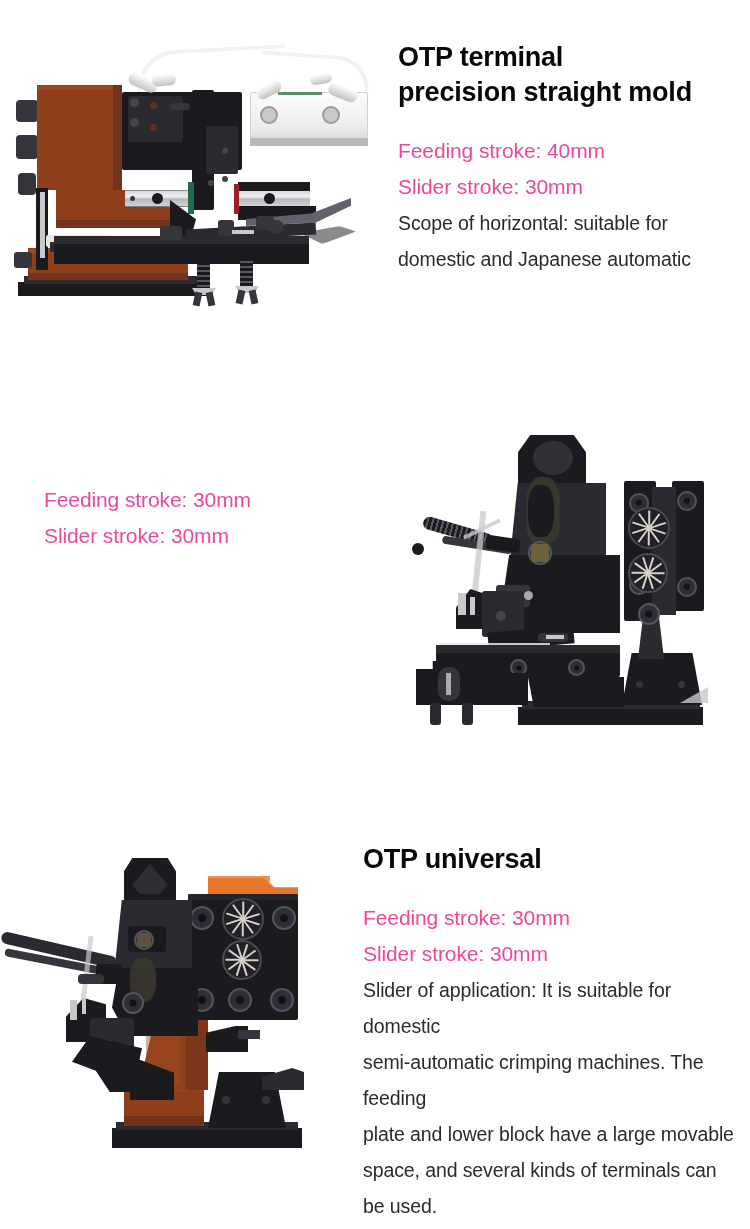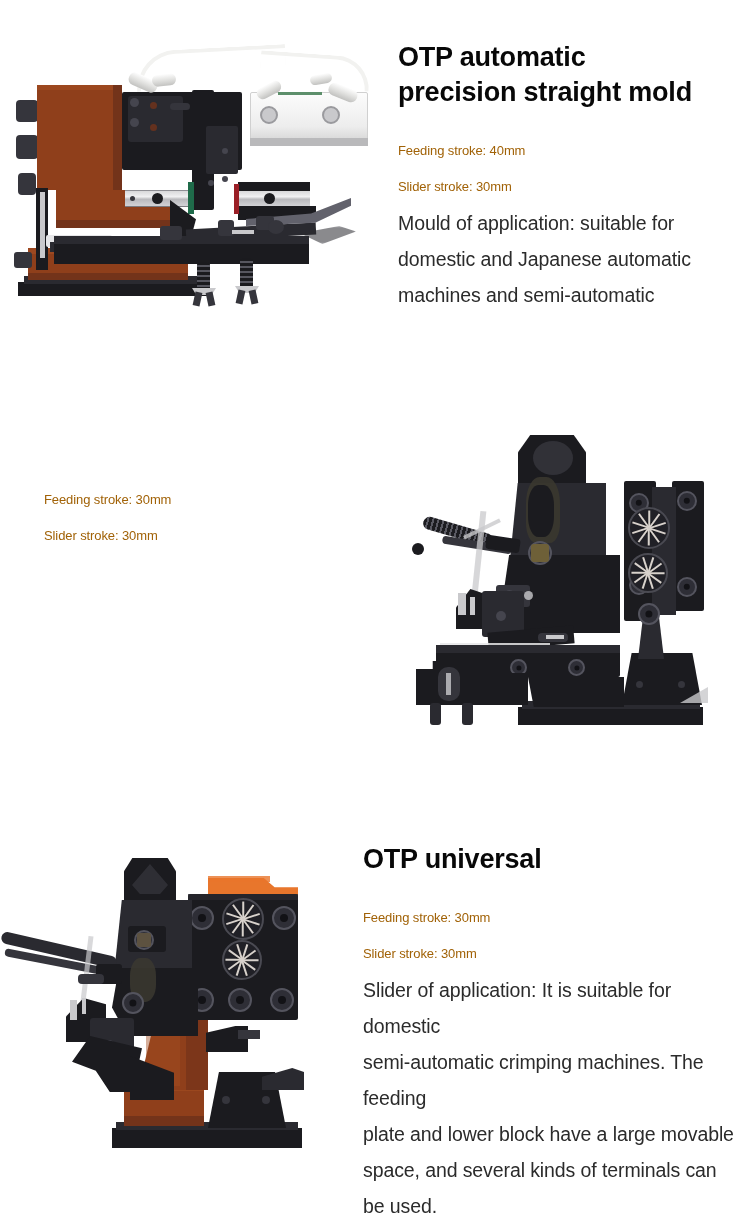--- a/index.html
+++ b/index.html
@@ -12,21 +12,21 @@
   .page { position: relative; width: 750px; height: 1229px; overflow: hidden; background:#fff; }
 
   .section { position: absolute; }
 
   .txt-block { position: absolute; }
   .heading {
     font-size: 27px; font-weight: bold; color: #080808;
     line-height: 35px; letter-spacing: -0.2px;
   }
   .specline {
-    font-size: 13px; color: #a16207; line-height: 36px;
+    font-size: 21px; color: #ec4899; line-height: 36px;
     letter-spacing: -0.1px; white-space: nowrap;
   }
   .para { font-size: 19.5px; color: #2b2b2b; line-height: 36px; letter-spacing: -0.1px; }
 
   
   .photo { position: absolute; }
   .mach { position:absolute; inset:0; }
   .pc { position: absolute; }           
   .blk   { background:#1b1b1f; }
   .blk2  { background:#2a2a30; }
@@ -168,30 +168,29 @@
         <div class="pc blk3" style="left:197px;top:262px;width:7px;height:14px;transform:rotate(-12deg);"></div>
         <div class="pc blk3" style="left:227px;top:260px;width:7px;height:14px;transform:rotate(12deg);"></div>
         <div class="pc blk3" style="left:240px;top:260px;width:7px;height:14px;transform:rotate(-12deg);"></div>
         <div class="pc blk2 shadow-soft" style="left:290px;top:196px;width:56px;height:18px;
              clip-path:polygon(0 40%,70% 0,100% 30%,40% 100%);"></div>
       </div>
     </div>
 
     <div class="txt-block" style="left:398px;top:40px;width:345px;">
       <div class="heading">
-        <div>OTP automatic</div>
+        <div>OTP terminal</div>
         <div>precision straight mold</div>
       </div>
       <div style="height:23px;"></div>
       <div class="specline">Feeding stroke: 40mm</div>
       <div class="specline">Slider stroke: 30mm</div>
       <div class="para">
-        <div>Mould of application: suitable for</div>
+        <div>Scope of horizontal: suitable for</div>
         <div>domestic and Japanese automatic</div>
-        <div>machines and semi-automatic</div>
       </div>
     </div>
   </div>
 
   <div class="section" style="left:0;top:400px;width:750px;height:390px;">
 
     <div class="txt-block" style="left:44px;top:58px;width:480px;">
       <div style="height:24px;"></div>
       <div class="specline">Feeding stroke: 30mm</div>
       <div class="specline">Slider stroke: 30mm</div>

